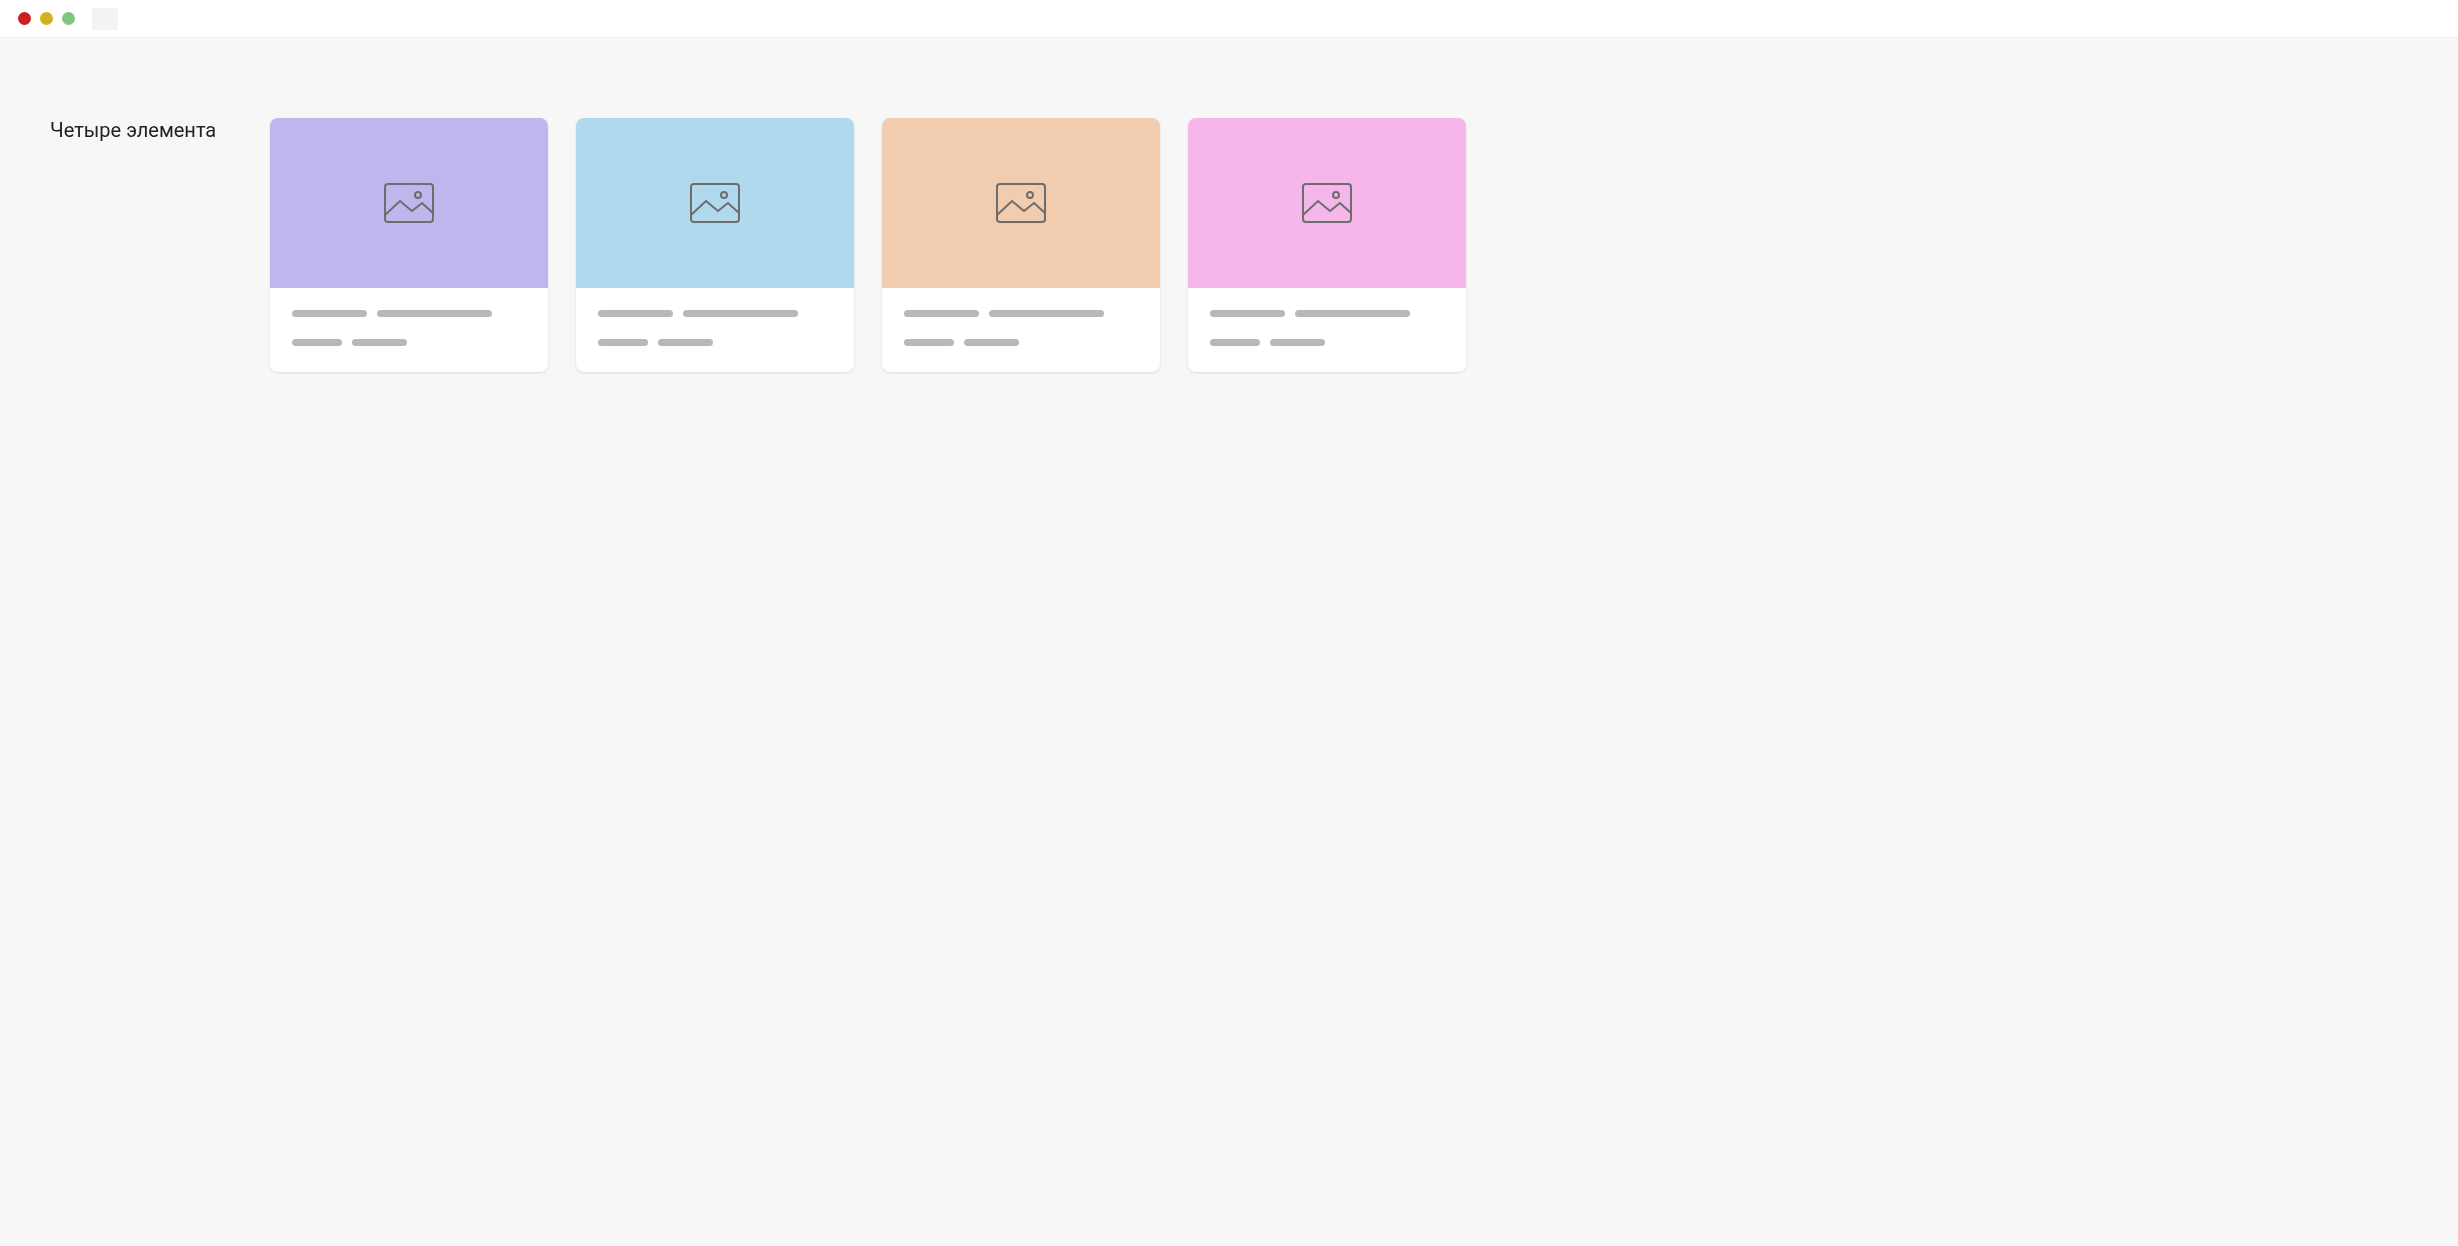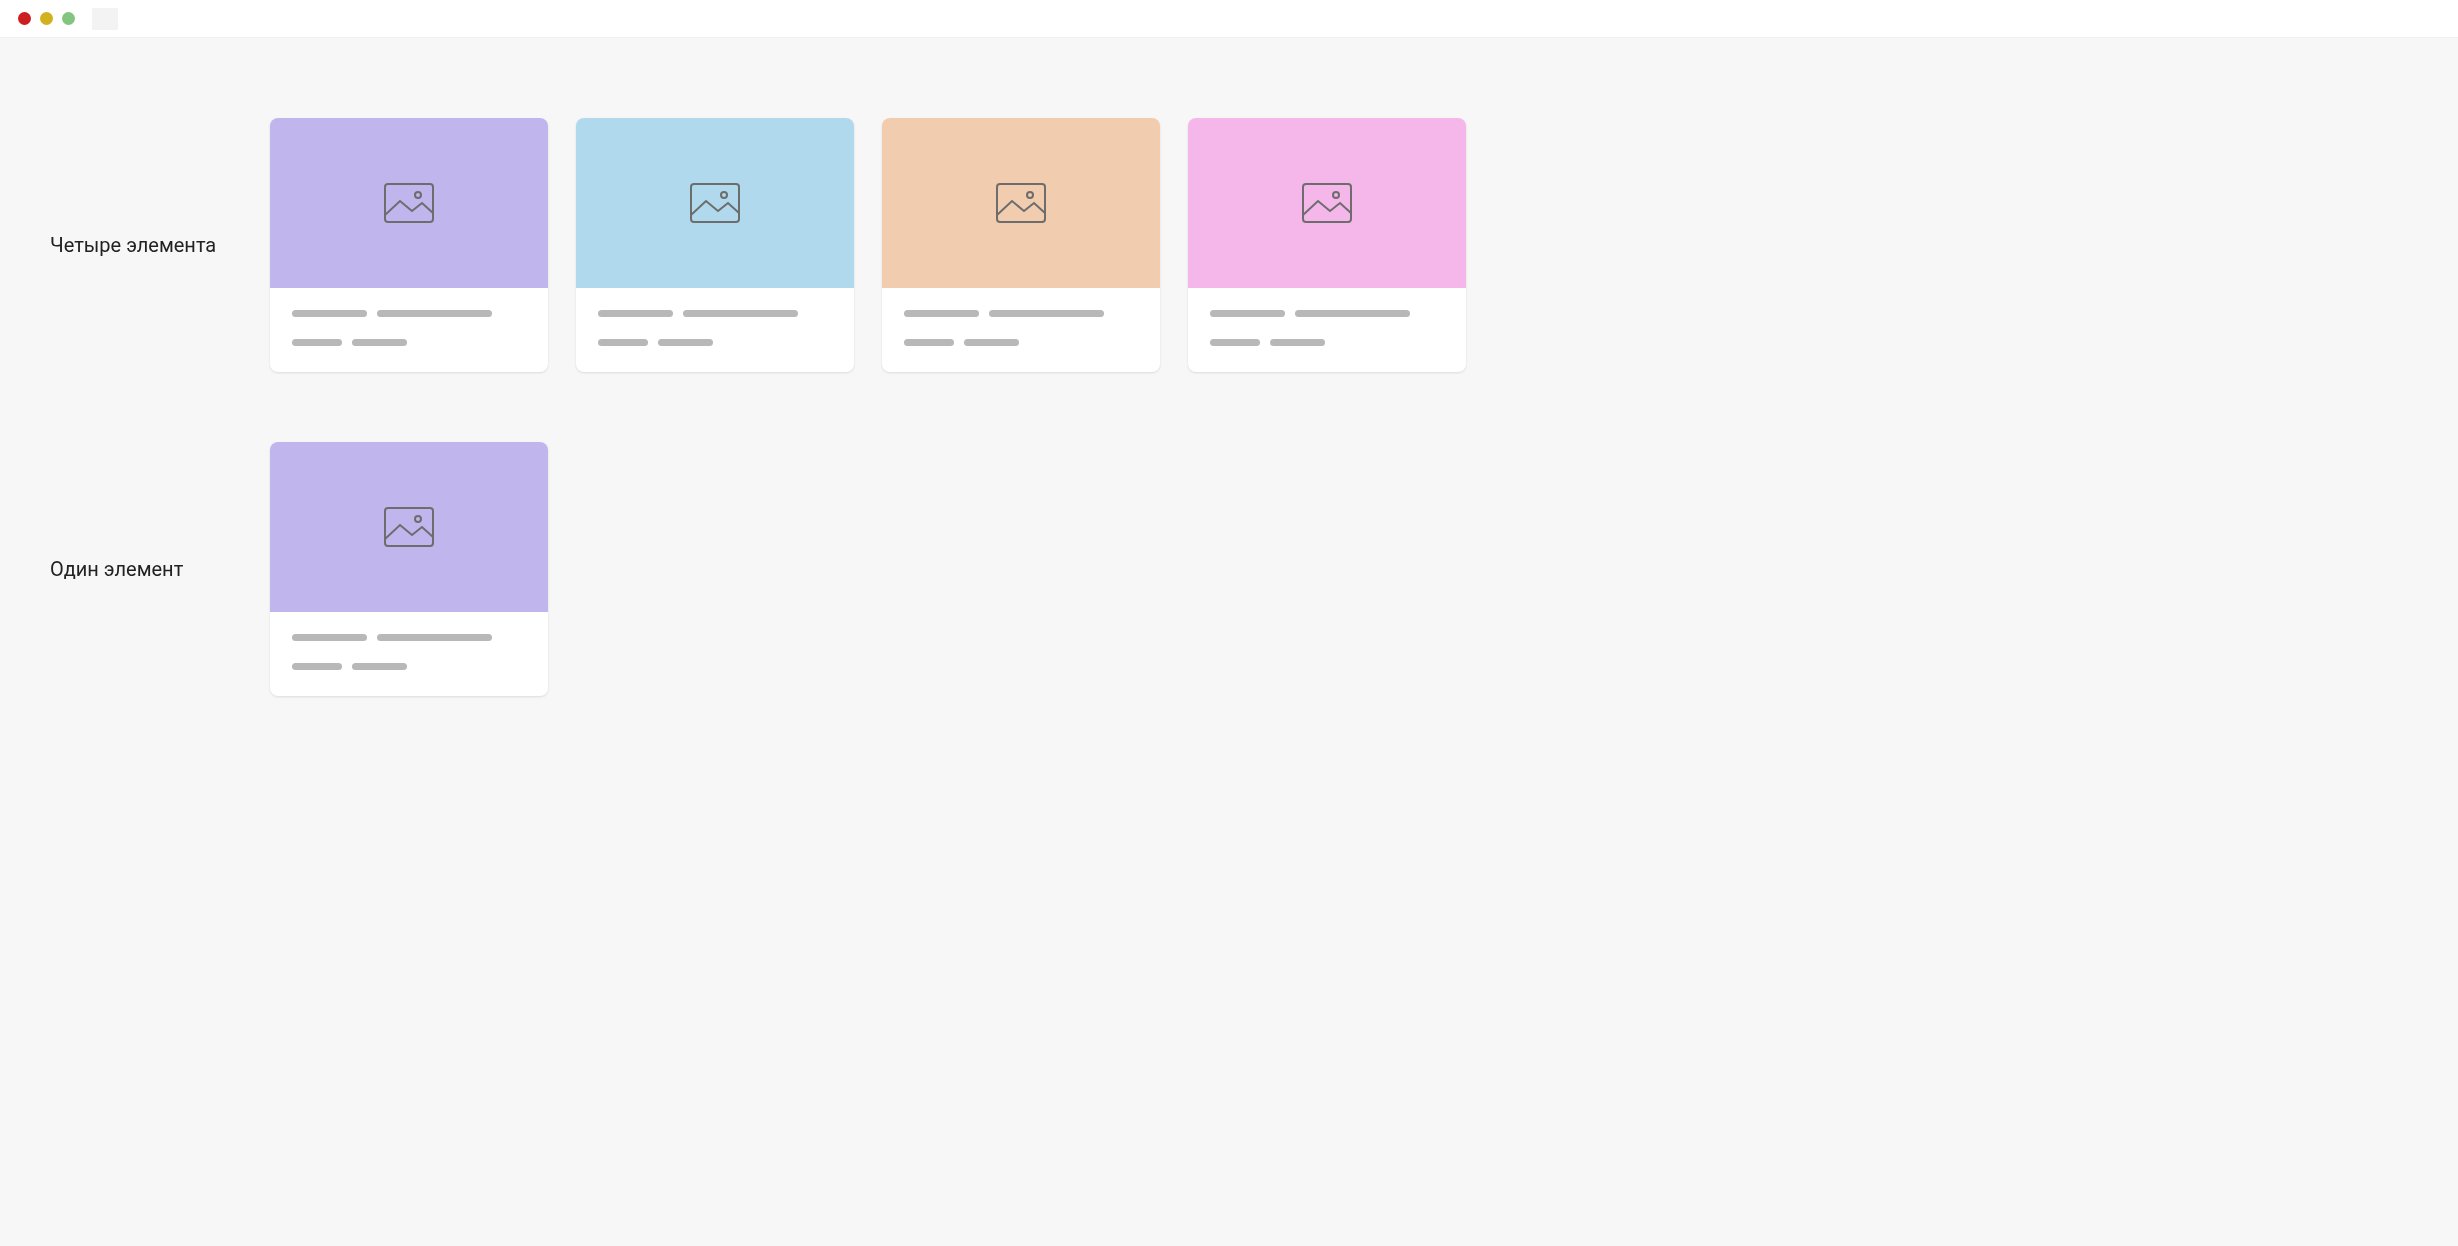--- a/index.html
+++ b/index.html
@@ -34,21 +34,21 @@
       background: #f3f3f3;
       margin-left: 8px;
     }
     .canvas {
       background: #f7f7f7;
       padding: 80px 40px 80px 40px;
       min-height: calc(100vh - 38px);
     }
     .row {
       display: flex;
-      align-items: center;
+      align-items: flex-start;
       margin-bottom: 70px;
     }
     .row-label {
       width: 230px;
       font-size: 20px;
       color: #222;
       flex-shrink: 0;
       padding-left: 10px;
     }
     .cards-container {
@@ -185,40 +185,14 @@
           <div class="text-bars-line last">
             <div class="bar bar-w3"></div>
             <div class="bar bar-w4"></div>
           </div>
         </div>
       </div>
 
     </div>
   </div>
 
-  <div class="row">
-    <div class="row-label">Один элемент</div>
-    <div class="cards-container">
-
-      <div class="card">
-        <div class="card-image" style="background:#c1b5ee">
-          <svg class="image-icon" viewBox="0 0 50 40" fill="none" stroke="#6d6d6d" stroke-width="2">
-            <rect x="1" y="1" width="48" height="38" rx="3"></rect>
-            <circle cx="34" cy="12" r="3"></circle>
-            <path d="M1 32 L16 18 L28 28 L38 20 L49 30"></path>
-          </svg>
-        </div>
-        <div class="card-body">
-          <div class="text-bars-line">
-            <div class="bar bar-w1"></div>
-            <div class="bar bar-w2"></div>
-          </div>
-          <div class="text-bars-line last">
-            <div class="bar bar-w3"></div>
-            <div class="bar bar-w4"></div>
-          </div>
-        </div>
-      </div>
-
-    </div>
-  </div>
 
 </div>
 
 </body></html>

